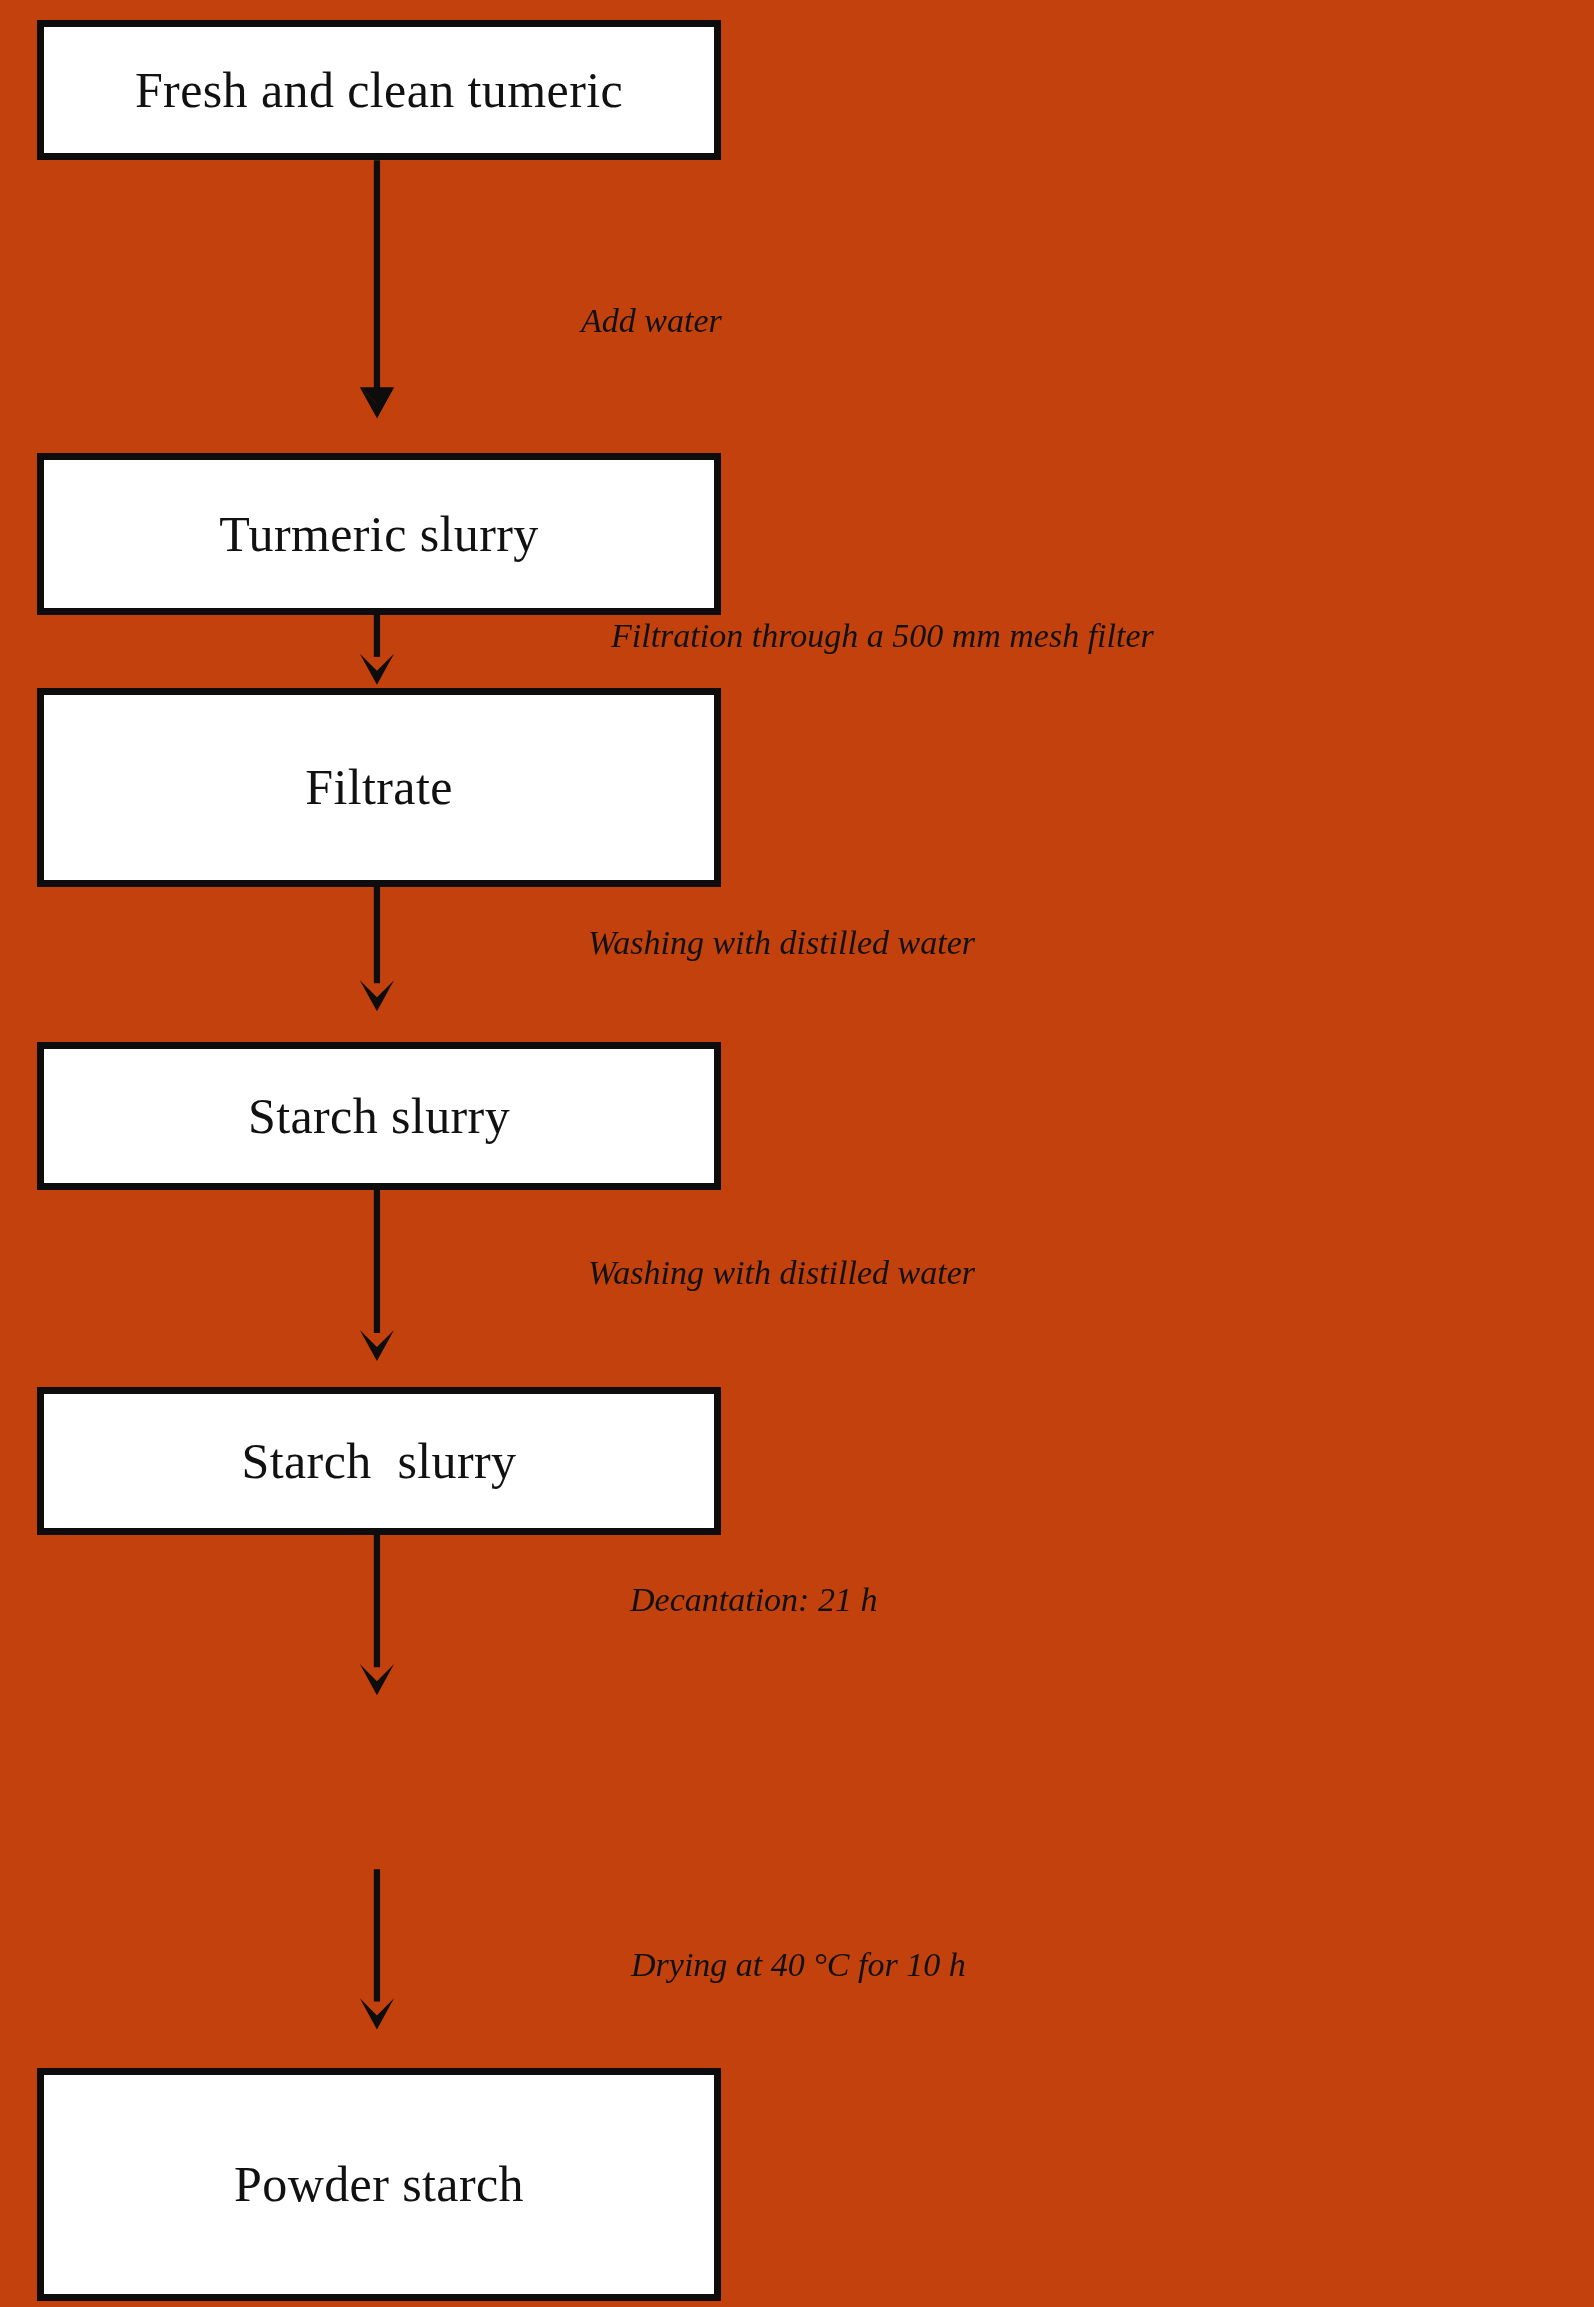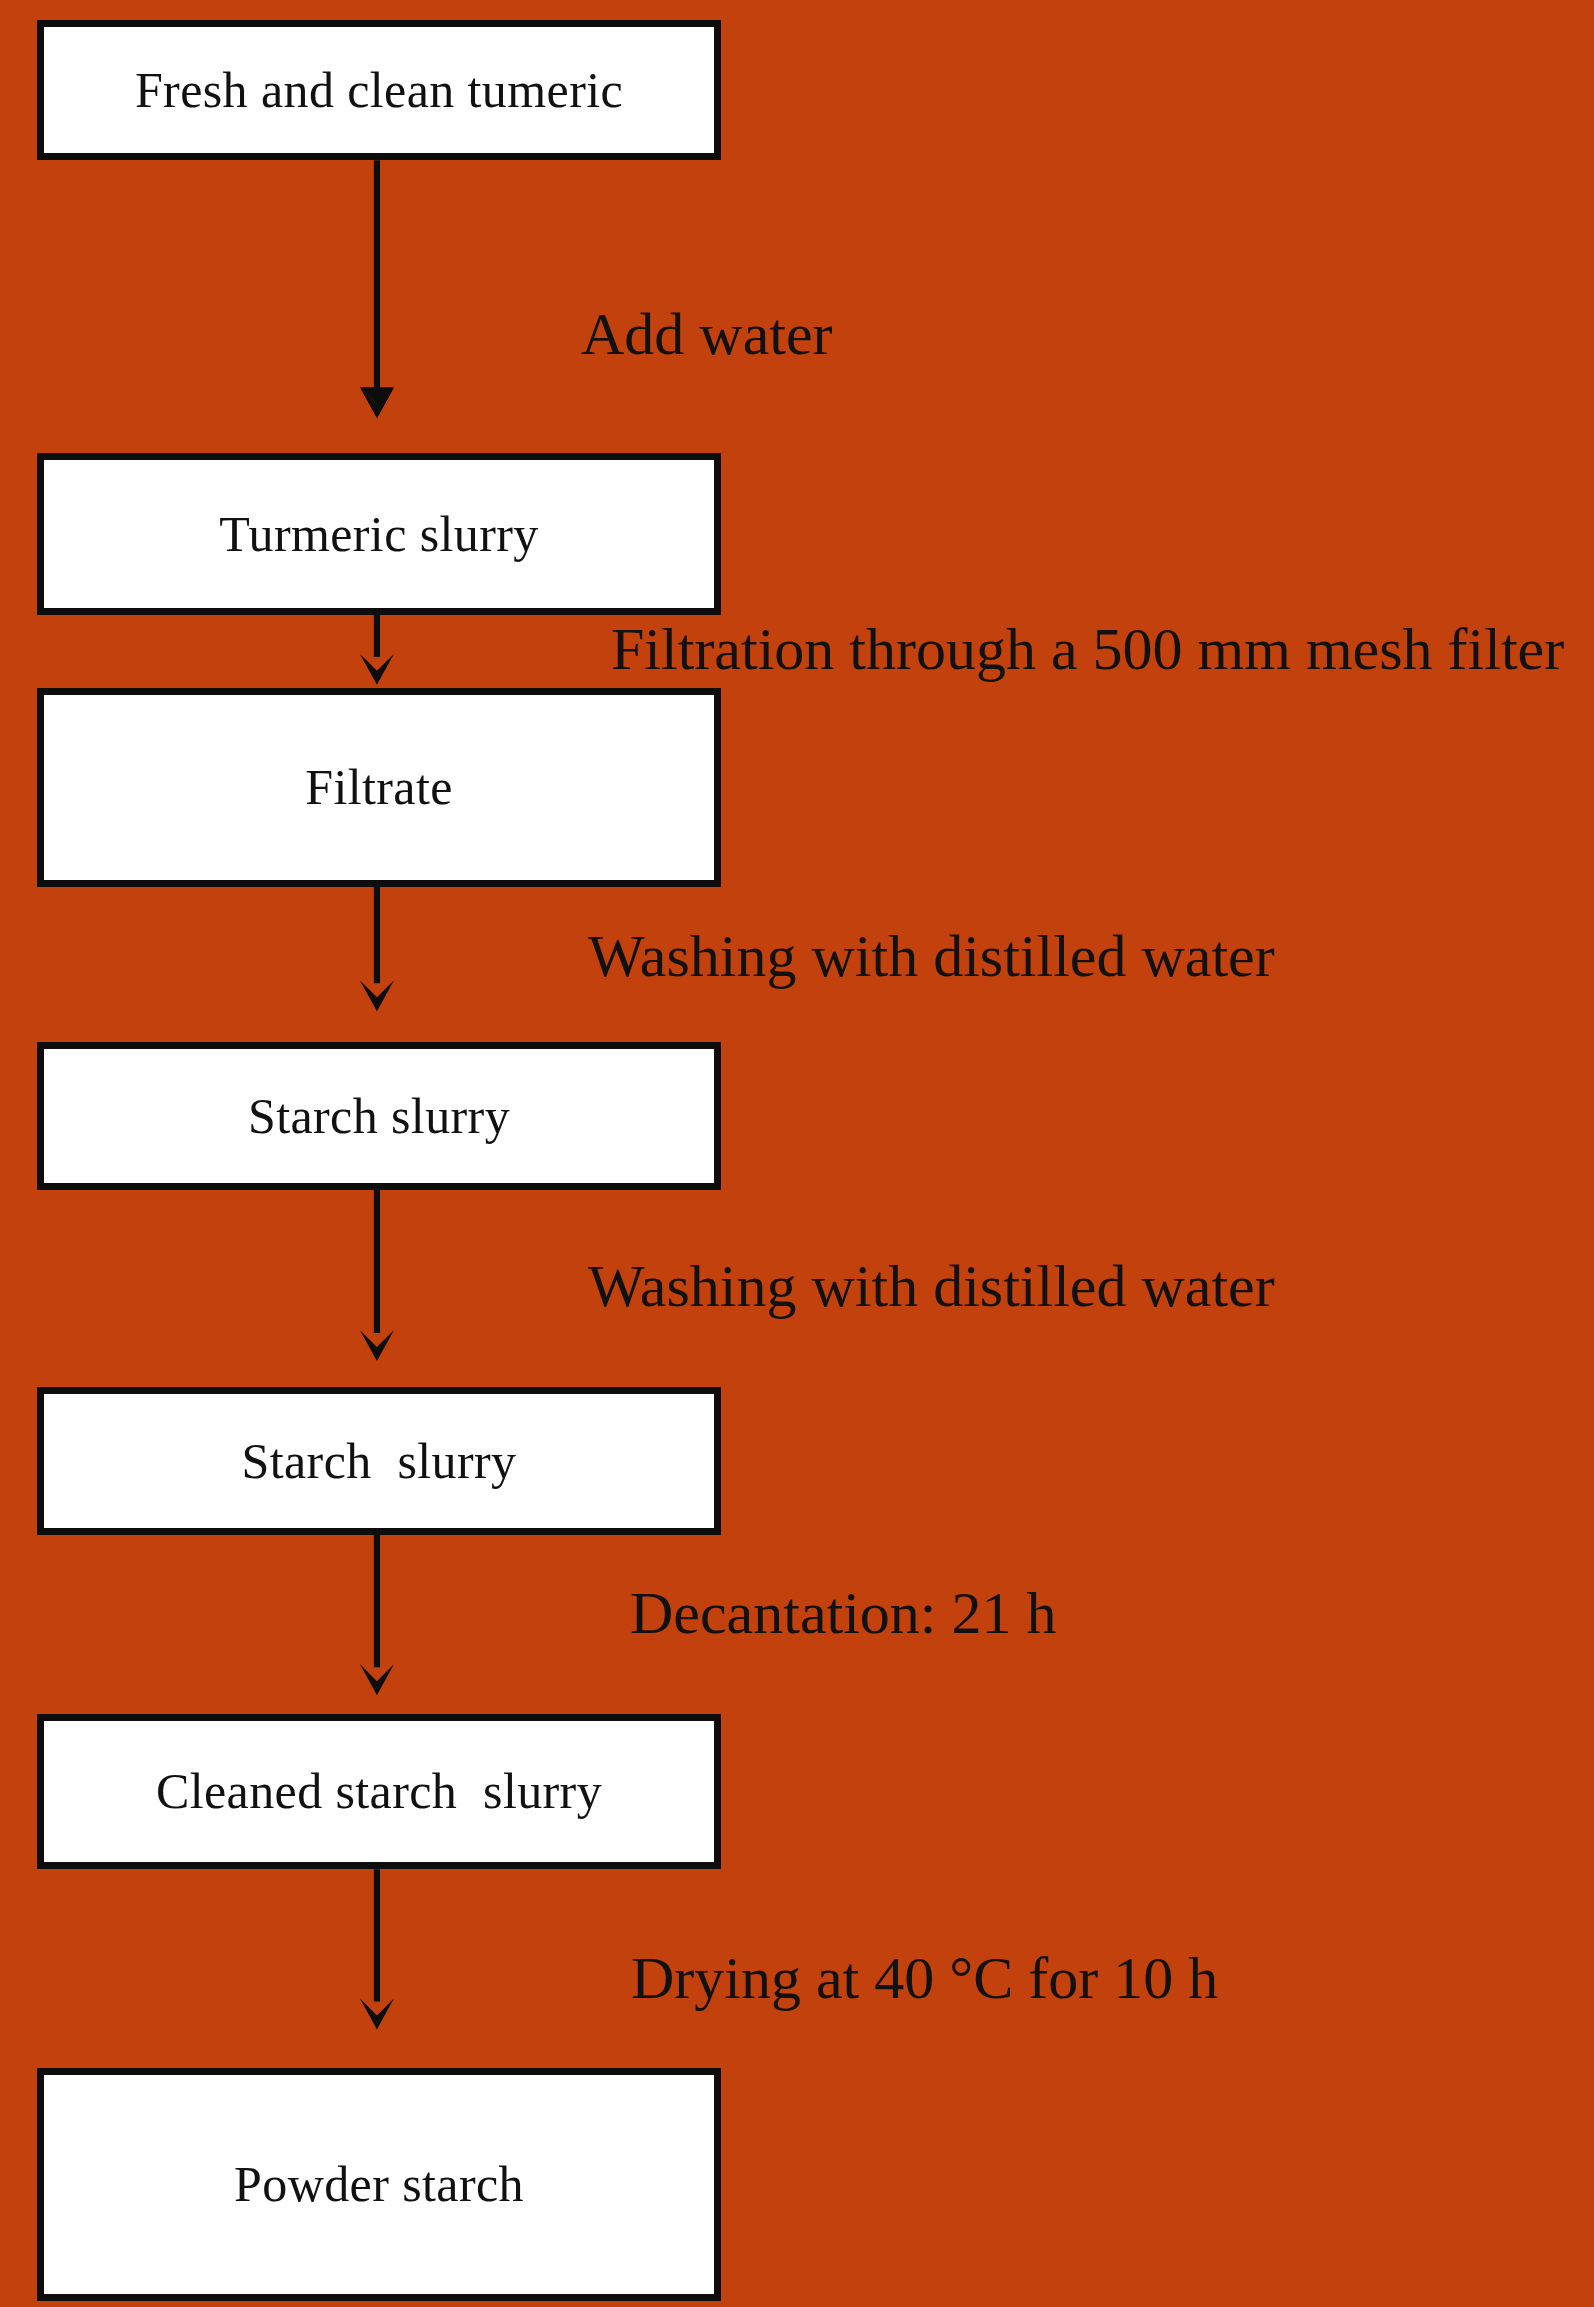--- a/index.html
+++ b/index.html
@@ -39,24 +39,25 @@
     text-align: center;
   }
   .edge {
     position: absolute;
     left: 0;
     top: 0;
     pointer-events: none;
   }
   .edge-label {
     position: absolute;
-    font-size: 60px;
+    font-size: 34px;
     line-height: 1.05;
     white-space: pre;
     color: #111111;
+    font-style: italic;
   }
 </style>
 </head>
 <body>
 
 <div id="flowchart">
 
   <svg class="edge" width="1594" height="2307" aria-hidden="true" viewBox="0 0 2051 2968">
     <defs>
       <marker id="arrowhead" markerWidth="10" markerHeight="9" refX="1.5" refY="4.5" orient="auto" markerUnits="userSpaceOnUse">
@@ -109,23 +110,20 @@
   </div>
 
   <div class="node-box" style="top:1042px; height:148px;">
     <span class="node-label">Starch slurry</span>
   </div>
 
   <div class="node-box" style="top:1387px; height:148px;">
     <span class="node-label">Starch  slurry</span>
   </div>
 
-  <div class="node-box" style="top:1714px; height:155px;">
-    <span class="node-label">Cleaned starch  slurry</span>
-  </div>
 
   <div class="node-box" style="top:2068px; height:233px;">
     <span class="node-label">Powder starch</span>
   </div>
 
   <div class="edge-label" style="left:581px; top:303px;">Add water</div>
 
   <div class="edge-label" style="left:611px; top:618px;">Filtration through a 500 mm mesh filter</div>
 
   <div class="edge-label" style="left:588px; top:925px;">Washing with distilled water</div>

